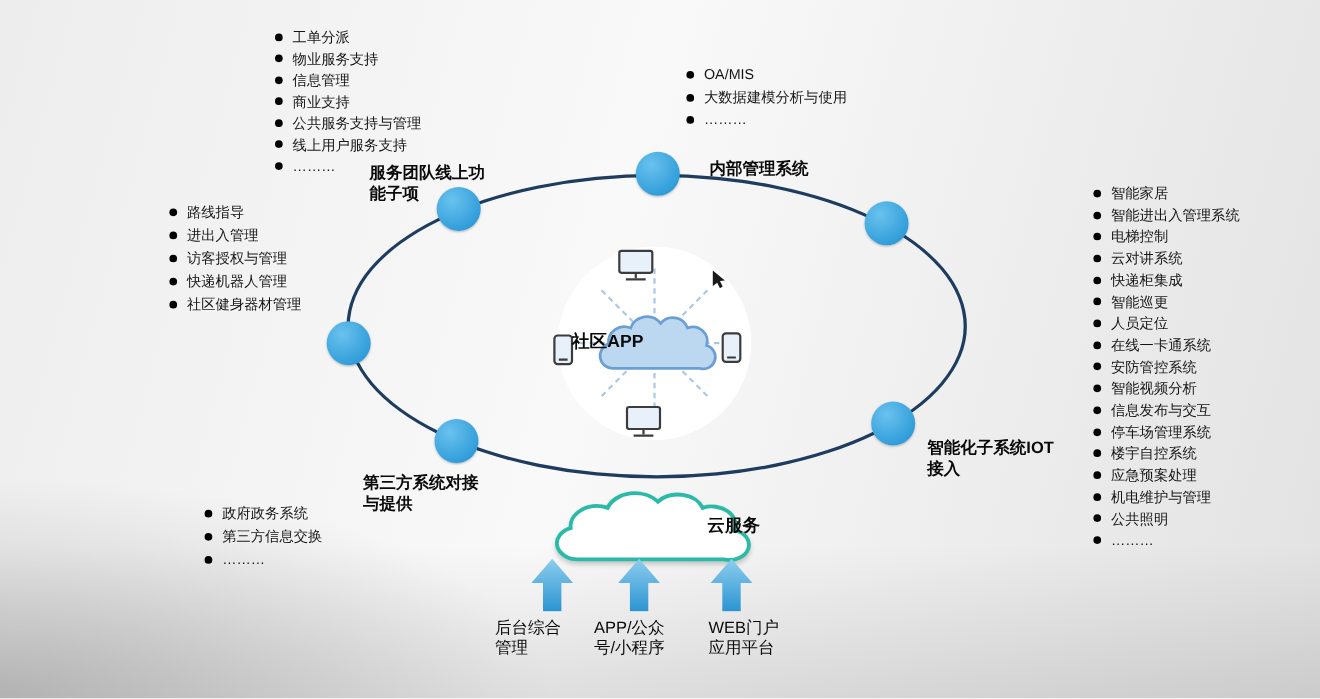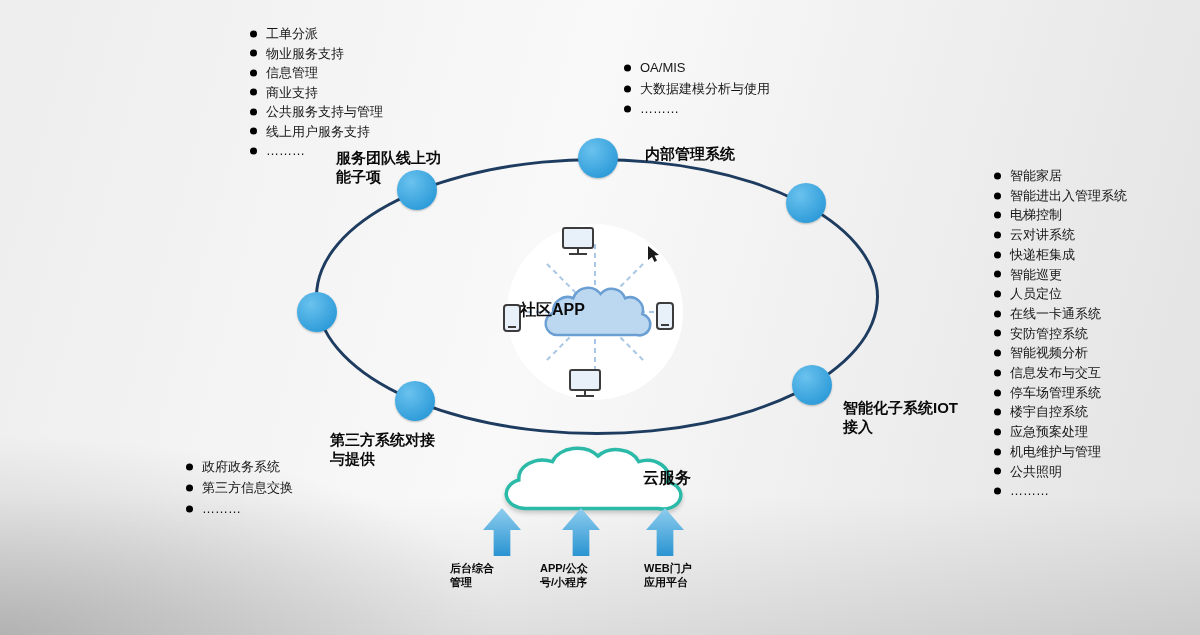--- a/index.html
+++ b/index.html
@@ -61,21 +61,21 @@
     position:absolute; left:466px; top:468px; width:225px; text-align:right;
     font-size:16px; font-weight:bold; color:#0a0a0a;
   }
 
   .up-arrow {
     position:absolute; width:38px; height:48px;
     background:linear-gradient(180deg, var(--arrow-blue-light,#8ecdee), var(--arrow-blue,#2a94d1));
     clip-path:polygon(50% 0, 100% 46%, 72% 46%, 72% 100%, 28% 100%, 28% 46%, 0 46%);
   }
   .arrow-label {
-    position:absolute; font-size:11px; font-weight:bold; line-height:1.25;
+    position:absolute; font-size:15px; font-weight:normal; line-height:1.25;
     white-space:pre-line; color:#0a0a0a;
   }
 </style>
 </head>
 <body>
 
 <div class="canvas">
 
   <div class="orbit"></div>
 
@@ -136,20 +136,27 @@
       <li>商业支持</li>
       <li>公共服务支持与管理</li>
       <li>线上用户服务支持</li>
       <li>………</li>
     </ul>
   <ul class="blist" style="left:622px;top:58px;line-height:20.5px">
       <li>OA/MIS</li>
       <li>大数据建模分析与使用</li>
       <li>………</li>
     </ul>
+  <ul class="blist" style="left:152px;top:182px;line-height:21px">
+      <li>路线指导</li>
+      <li>进出入管理</li>
+      <li>访客授权与管理</li>
+      <li>快递机器人管理</li>
+      <li>社区健身器材管理</li>
+    </ul>
   <ul class="blist" style="left:184px;top:456px;line-height:21px">
       <li>政府政务系统</li>
       <li>第三方信息交换</li>
       <li>………</li>
     </ul>
   <ul class="blist" style="left:992px;top:166px;line-height:19.7px">
       <li>智能家居</li>
       <li>智能进出入管理系统</li>
       <li>电梯控制</li>
       <li>云对讲系统</li>

